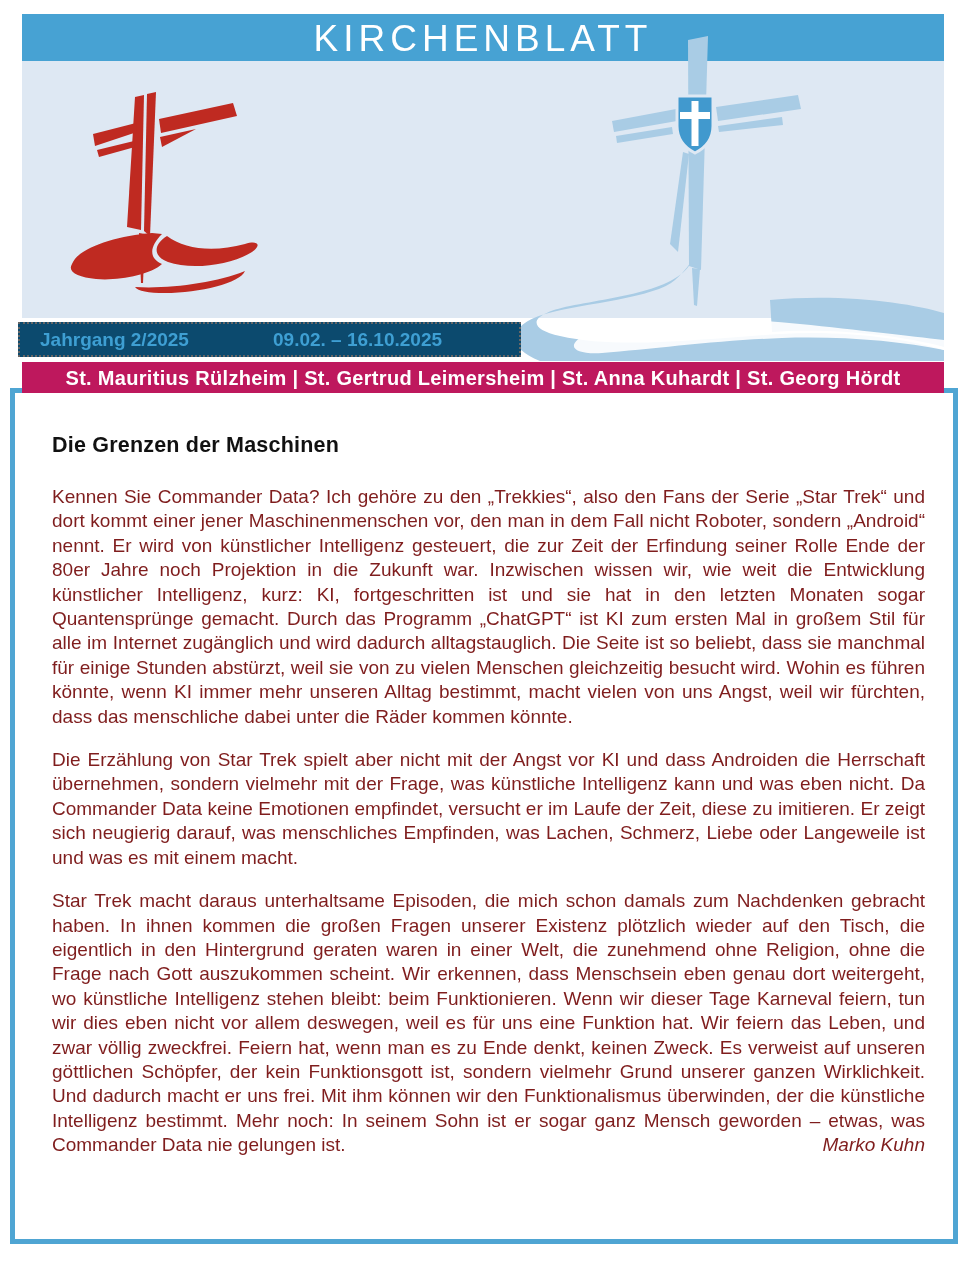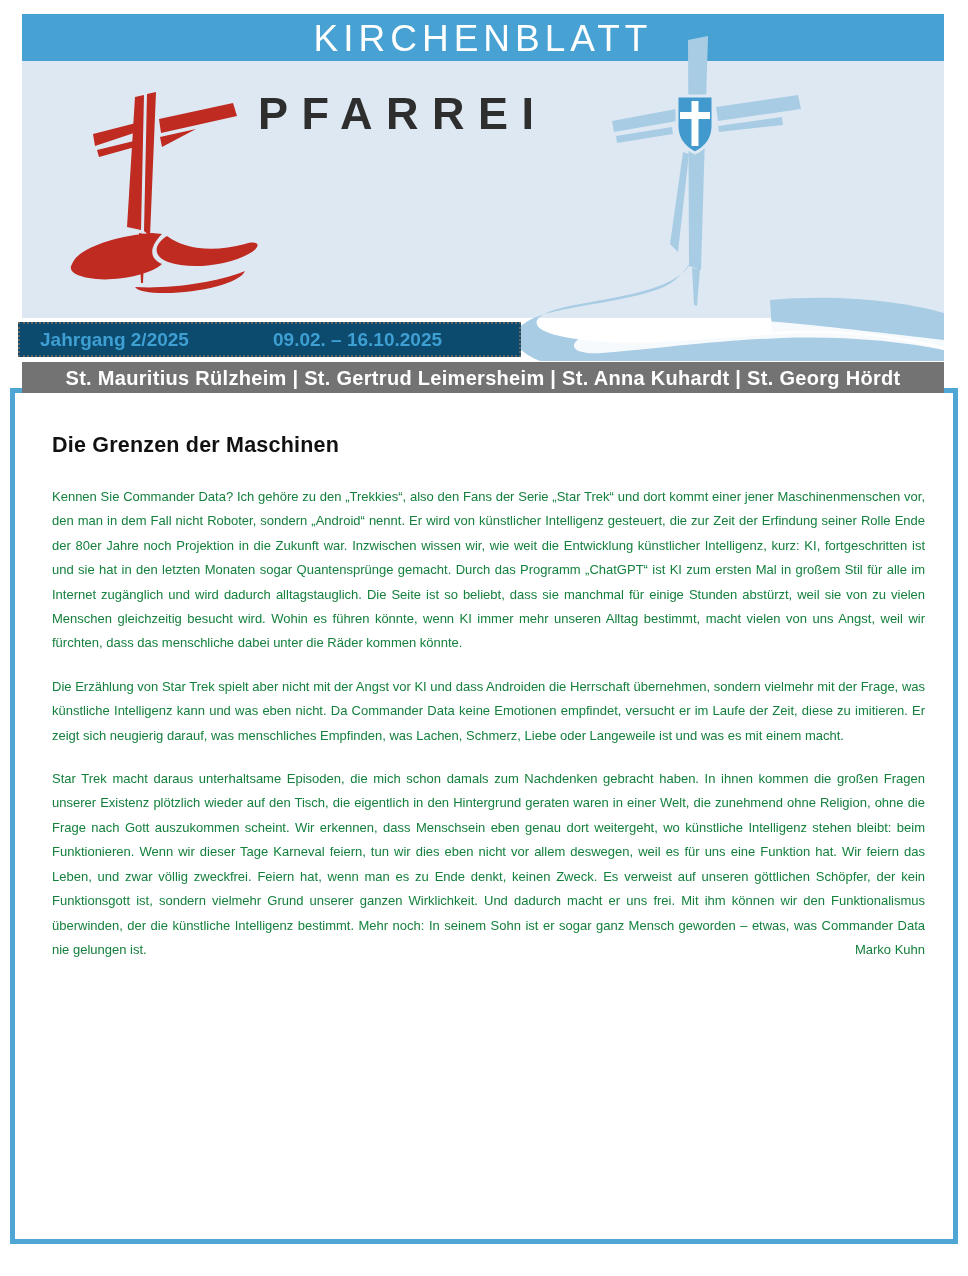--- a/index.html
+++ b/index.html
@@ -15,29 +15,29 @@
   .logo-text{position:absolute;left:258px;top:88px;z-index:3;}
   .logo-line1{font-size:45px;font-weight:bold;letter-spacing:.30em;color:#2e2e2e;}
   .logo-line2{font-size:46px;font-weight:400;letter-spacing:.035em;color:#343434;margin-top:13px;}
   .logo-line3{font-size:33px;font-weight:400;letter-spacing:.26em;color:#b5282a;margin-top:16px;}
 
   .issue-box{position:absolute;left:18px;top:322px;width:499px;height:31px;background:#0c4a6e;
     border:2px dotted #666;z-index:3;box-sizing:content-box;}
   .issue-vol{position:absolute;left:20px;top:5px;font-size:19px;font-weight:bold;color:#3e9fd3;}
   .issue-range{position:absolute;left:253px;top:5px;font-size:19px;font-weight:bold;color:#3e9fd3;}
 
-  .parish-bar{position:absolute;left:22px;top:362px;width:922px;height:31px;background:#737373;z-index:3;
+  .parish-bar{position:absolute;left:22px;top:362px;width:922px;height:31px;background:#be185d;z-index:3;
     color:#fff;font-size:20px;font-weight:bold;text-align:center;line-height:32px;letter-spacing:.3px;}
 
   
   .content{position:absolute;left:10px;top:388px;width:948px;height:856px;background:#fff;
     border:5px solid #4fa5d3;box-sizing:border-box;z-index:1;padding:40px 28px 0 37px;}
   .article-title{font-size:21.5px;font-weight:bold;color:#111;margin:0 0 27px 0;letter-spacing:.2px;}
-  .body-para{font-size:13px;line-height:24.4px;text-align:justify;color:#15803d;margin:0 0 19px 0;}
-  .author{float:right;}
+  .body-para{font-size:19px;line-height:24.4px;text-align:justify;color:#7f1d1d;margin:0 0 19px 0;}
+  .author{float:right;font-style:italic;}
 </style>
 </head>
 <body>
 
 <div class="masthead-bar"></div>
 <div class="header-panel"></div>
 
 <svg class="header-art" viewBox="0 0 968 400" aria-hidden="true">
 
   <g fill="#a9cce5">
@@ -72,21 +72,20 @@
     <polygon points="160,137 196,129 162,147"></polygon>
     <path d="M72,264 C78,248 115,236 152,233 L162,234 C150,246 148,258 162,264 C150,275 118,281 96,279 C78,277 67,272 72,264 Z"></path>
     <path d="M167,236 C185,250 215,252 245,244 C258,240 262,245 252,252 C230,266 190,270 168,262 C152,256 154,244 167,236 Z"></path>
     <path d="M135,287 C170,289 215,283 245,271 C240,283 200,293 165,293 C148,293 138,291 135,287 Z"></path>
   </g>
 </svg>
 
 <div class="masthead-title">KIRCHENBLATT</div>
 
 <div class="logo-text">
-  <div class="logo-line1">PFARREI</div>
 </div>
 
 <div class="issue-box">
   <span class="issue-vol">Jahrgang 2/2025</span>
   <span class="issue-range">09.02. – 16.10.2025</span>
 </div>
 
 <div class="parish-bar">St. Mauritius Rülzheim | St. Gertrud Leimersheim | St. Anna Kuhardt | St. Georg Hördt</div>
 
 <div class="content">

